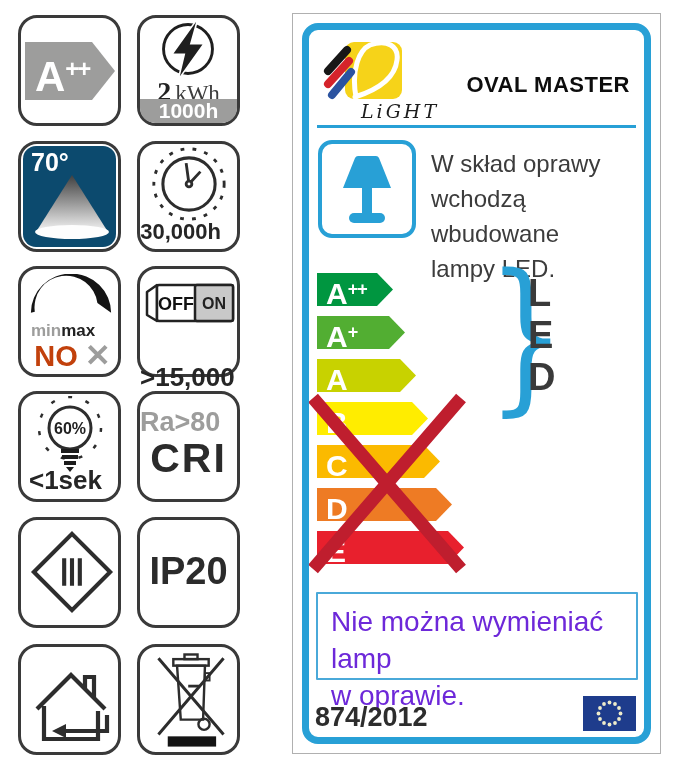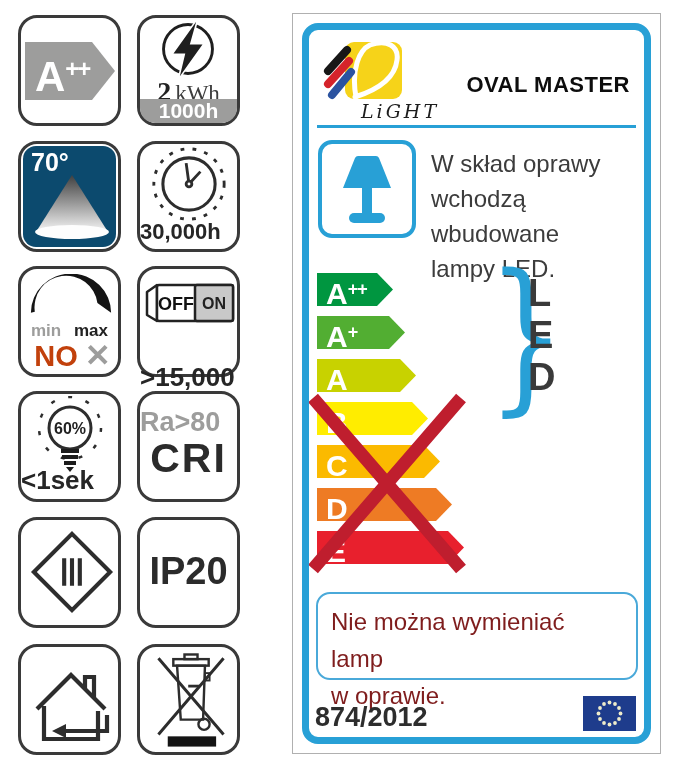--- a/index.html
+++ b/index.html
@@ -17,22 +17,22 @@
   .a-label{position:absolute;left:14px;top:26px;color:#fff;font-weight:bold;font-size:42px;line-height:50px;}
   .a-label .supbig{font-size:24px;vertical-align:14px;letter-spacing:-2px;}
   .kwh-line{position:absolute;left:0;right:0;top:58px;text-align:center;white-space:nowrap;font-family:Liberation Serif, serif;}
   .kwh-line .k2{font-size:28px;font-weight:bold;color:#222;}
   .kwh-line .ku{font-size:23px;color:#3d3d3d;}
   .banner{position:absolute;left:0;right:0;bottom:0;height:24px;background:var(--gray);
           border-radius:0 0 15px 15px;color:#fff;font-weight:bold;font-size:21px;
           text-align:center;line-height:24px;}
   .beam-bg{position:absolute;inset:2px;background:#0c4a6e;border-radius:13px;overflow:hidden;}
   .beam-deg{position:absolute;left:8px;top:2px;color:#fff;font-weight:bold;font-size:25px;}
-  .ic-caption{position:absolute;left:0;right:0;text-align:left;font-weight:bold;color:#262626;white-space:nowrap;}
-  .minmax{position:absolute;left:0;right:0;top:52px;display:flex;justify-content:space-between;
+  .ic-caption{position:absolute;left:0;right:16px;text-align:right;font-weight:bold;color:#262626;white-space:nowrap;}
+  .minmax{position:absolute;left:0;right:0;top:52px;display:flex;justify-content:flex-start;
           padding:0 10px;font-size:17px;font-weight:bold;}
   .minmax .mn{color:var(--gray);} .minmax .mx{color:#222;}
   .no-row{position:absolute;left:0;right:0;top:68px;text-align:center;font-weight:bold;}
   .no-row .no{font-size:29px;color:#c2410c;margin-left:6px;}
   .no-row .x{font-size:31px;color:#9d9d9c;margin-left:7px;}
   .ra{position:absolute;left:0;right:0;top:13px;text-align:left;font-size:27px;font-weight:bold;color:var(--gray);}
   .cri{position:absolute;left:0;right:0;top:41px;text-align:center;font-size:41px;font-weight:bold;
        color:#2b2b2b;letter-spacing:2px;}
   .ip20{position:absolute;inset:0;text-align:center;line-height:103px;font-size:38px;font-weight:bold;color:#2b2b2b;}
   
@@ -49,21 +49,21 @@
   .arrows{position:absolute;left:8px;top:243px;}
   .class-arrow{height:33px;margin-bottom:10px;color:#fff;font-weight:bold;font-size:30px;line-height:33px;
                padding-left:9px;box-sizing:border-box;
                clip-path:polygon(0 0, calc(100% - 16px) 0, 100% 50%, calc(100% - 16px) 100%, 0 100%);}
   .class-arrow .sup{font-size:18px;vertical-align:9px;letter-spacing:-1px;}
   .brace{position:absolute;left:178px;top:238px;width:46px;height:134px;display:flex;align-items:center;
          font-family:"DejaVu Serif",serif;font-size:165px;line-height:130px;color:var(--accent);
          transform:scaleX(.75);transform-origin:left center;}
   .led-col{position:absolute;left:219px;top:242px;font-size:38px;font-weight:bold;line-height:42px;color:#3a3a3a;}
   .note-box{position:absolute;left:7px;top:562px;width:322px;height:88px;border:2px solid var(--accent-soft);
-            border-radius:14px;box-sizing:border-box;padding:9px 13px;font-size:24px;line-height:37px;color:#7f1d1d;}
+            border-radius:1px;box-sizing:border-box;padding:9px 13px;font-size:28px;line-height:37px;color:#6d28d9;}
   .regulation{position:absolute;left:6px;top:672px;font-size:27px;font-weight:bold;color:#2d2d2d;}
   .eu-flag{position:absolute;left:274px;top:666px;width:53px;height:35px;background:var(--eu-blue);}
 </style>
 </head>
 <body>
 
 <div class="stage">
 
   <div class="ibox" style="left:18px;top:15px;">
     <svg class="abs" style="left:4px;top:24px;" width="90" height="58" viewBox="0 0 90 58">

